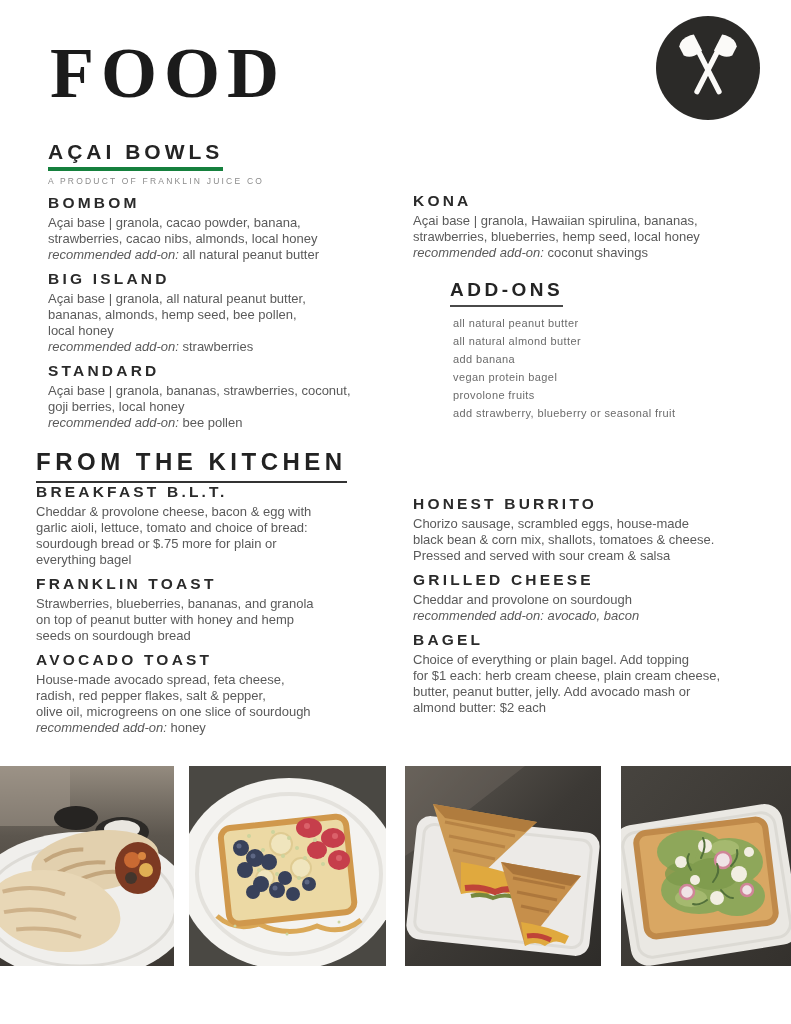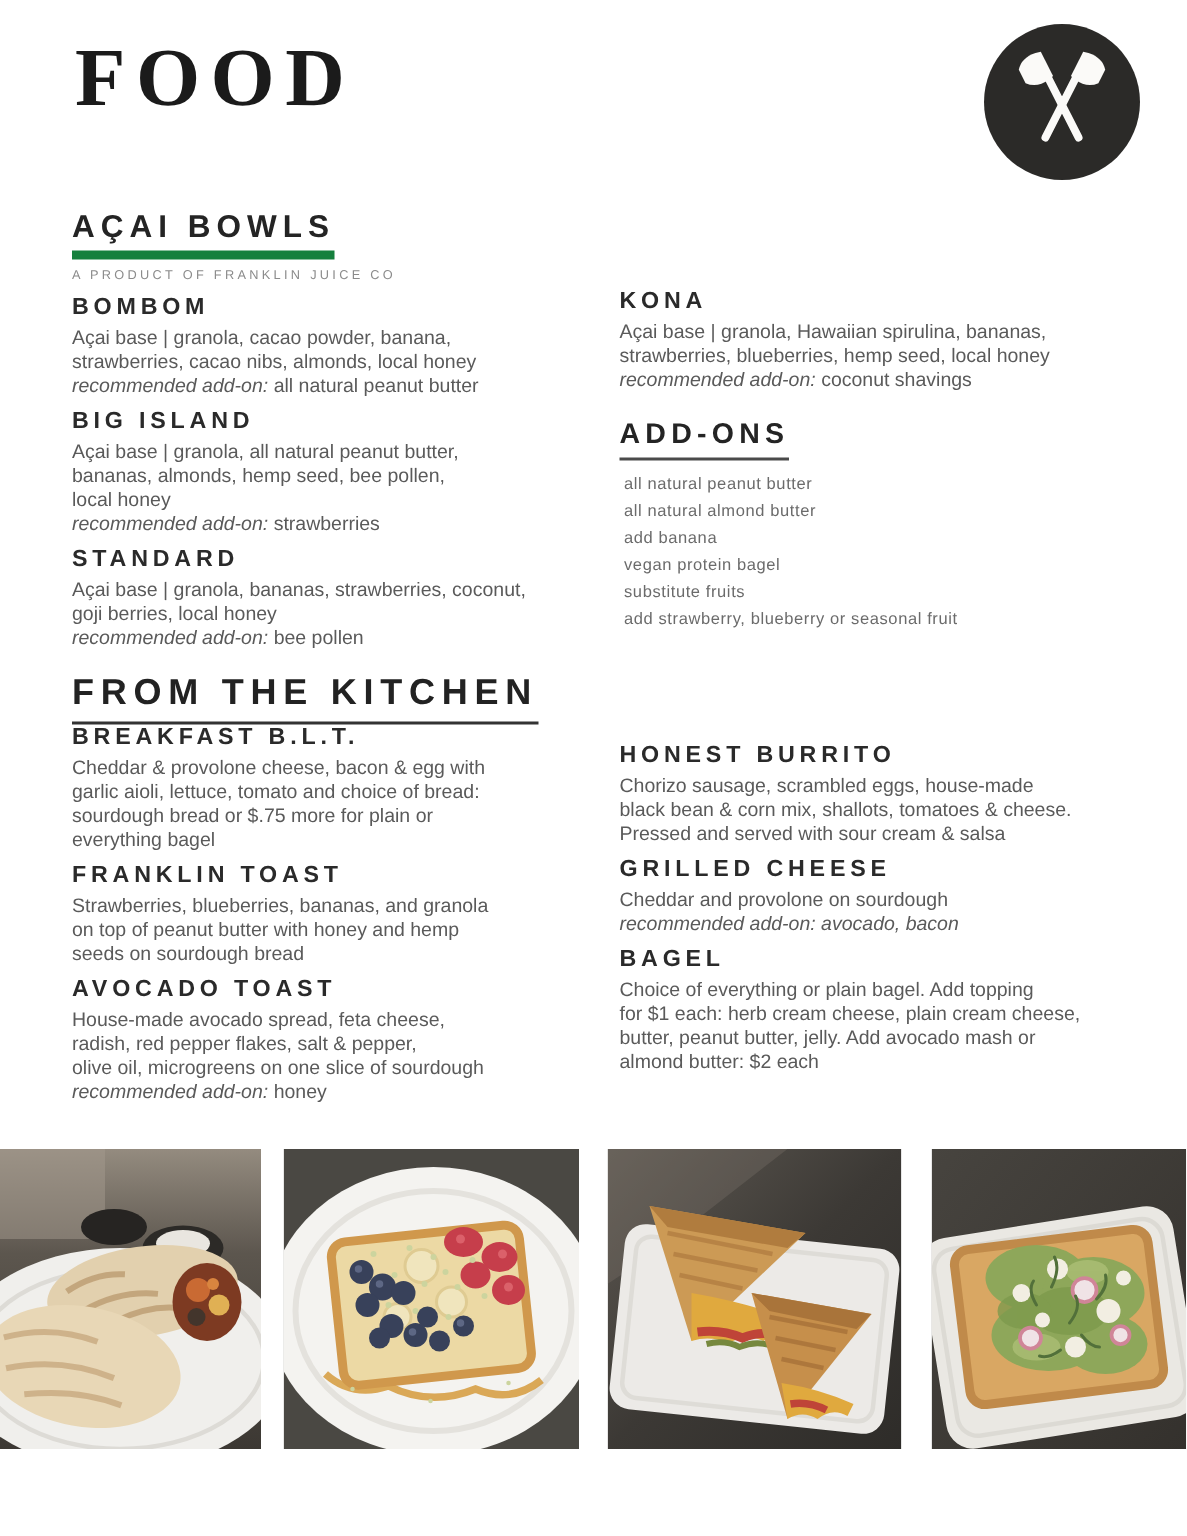--- a/index.html
+++ b/index.html
@@ -4,59 +4,59 @@
 <style>
   html,body { margin:0; padding:0; background:#ffffff; }
   .page {
     position:relative; width:791px; height:1024px; background:#ffffff;
     font-family:"Liberation Sans", sans-serif; overflow:hidden;
     color:#5a5a5a;
   }
 
   
   .brand-title {
-    position:absolute; left:50px; top:24px;
+    position:absolute; left:50px; top:37px;
     font-family:"Liberation Serif", serif;
-    font-size:55px; font-weight:700; letter-spacing:7px; line-height:1;
+    font-size:72px; font-weight:700; letter-spacing:7px; line-height:1;
     color:#1b1b1b;
   }
   .logo { position:absolute; left:656px; top:16px; width:104px; height:104px; }
 
   
   .col { position:absolute; }
   #acai-left    { left:48px;  top:140px; width:356px; }
   #acai-right   { left:413px; top:192px; width:372px; }
-  #kitchen-left { left:48px;  top:448px; width:362px; }
+  #kitchen-left { left:36px;  top:448px; width:362px; }
   #kitchen-right{ left:413px; top:495px; width:374px; }
 
   .section-heading {
     display:inline-block;
     font-size:21px; font-weight:700; letter-spacing:4px; color:#242424;
-    border-bottom:6px solid #15803d; padding-bottom:3px; line-height:24px;
+    border-bottom:4px solid #15803d; padding-bottom:3px; line-height:24px;
     white-space:nowrap;
   }
   .tagline {
     font-size:8.5px; letter-spacing:2.2px; color:#8b8b8b; margin-top:5px;
     white-space:nowrap;
   }
   .items { margin-top:8px; }
 
   .menu-item { margin-bottom:7px; }
   .item-name {
     font-size:15.5px; font-weight:700; letter-spacing:3.2px; color:#2a2a2a;
     line-height:18px; margin-bottom:3px; white-space:nowrap;
   }
   .item-desc {
     font-size:13px; line-height:16px; color:#5a5a5a; white-space:pre-line;
   }
   .item-addon { font-size:13px; line-height:16px; color:#5a5a5a; }
   .item-addon .lbl { font-style:italic; }
   .note-italic { font-size:13px; line-height:16px; color:#5a5a5a; font-style:italic; }
 
-  .addons-block { margin-top:17px; }
+  .addons-block { margin-top:17px;margin-left:37px; }
   .addons-heading {
     display:inline-block;
     font-size:19px; font-weight:700; letter-spacing:3.5px; color:#242424;
     border-bottom:2px solid #4a4a4a; padding-bottom:3px; line-height:24px;
   }
   .addon-list { margin-top:7px; padding-left:3px; }
   .addon-item { font-size:11px; line-height:18px; color:#6b6b6b; letter-spacing:0.4px; }
 
   .kitchen-heading {
     display:inline-block;
@@ -149,21 +149,21 @@
       </div>
     </div>
 
     <div class="addons-block">
       <span class="addons-heading">ADD-ONS</span>
       <div class="addon-list">
         <div class="addon-item">all natural peanut butter</div>
         <div class="addon-item">all natural almond butter</div>
         <div class="addon-item">add banana</div>
         <div class="addon-item">vegan protein bagel</div>
-        <div class="addon-item">substitute fruits</div>
+        <div class="addon-item">provolone fruits</div>
         <div class="addon-item">add strawberry, blueberry or seasonal fruit</div>
       </div>
     </div>
   </div>
 
   <div class="col" id="kitchen-left">
     <div>
       <span class="kitchen-heading">FROM THE KITCHEN</span>
     </div>
     <div class="items">

